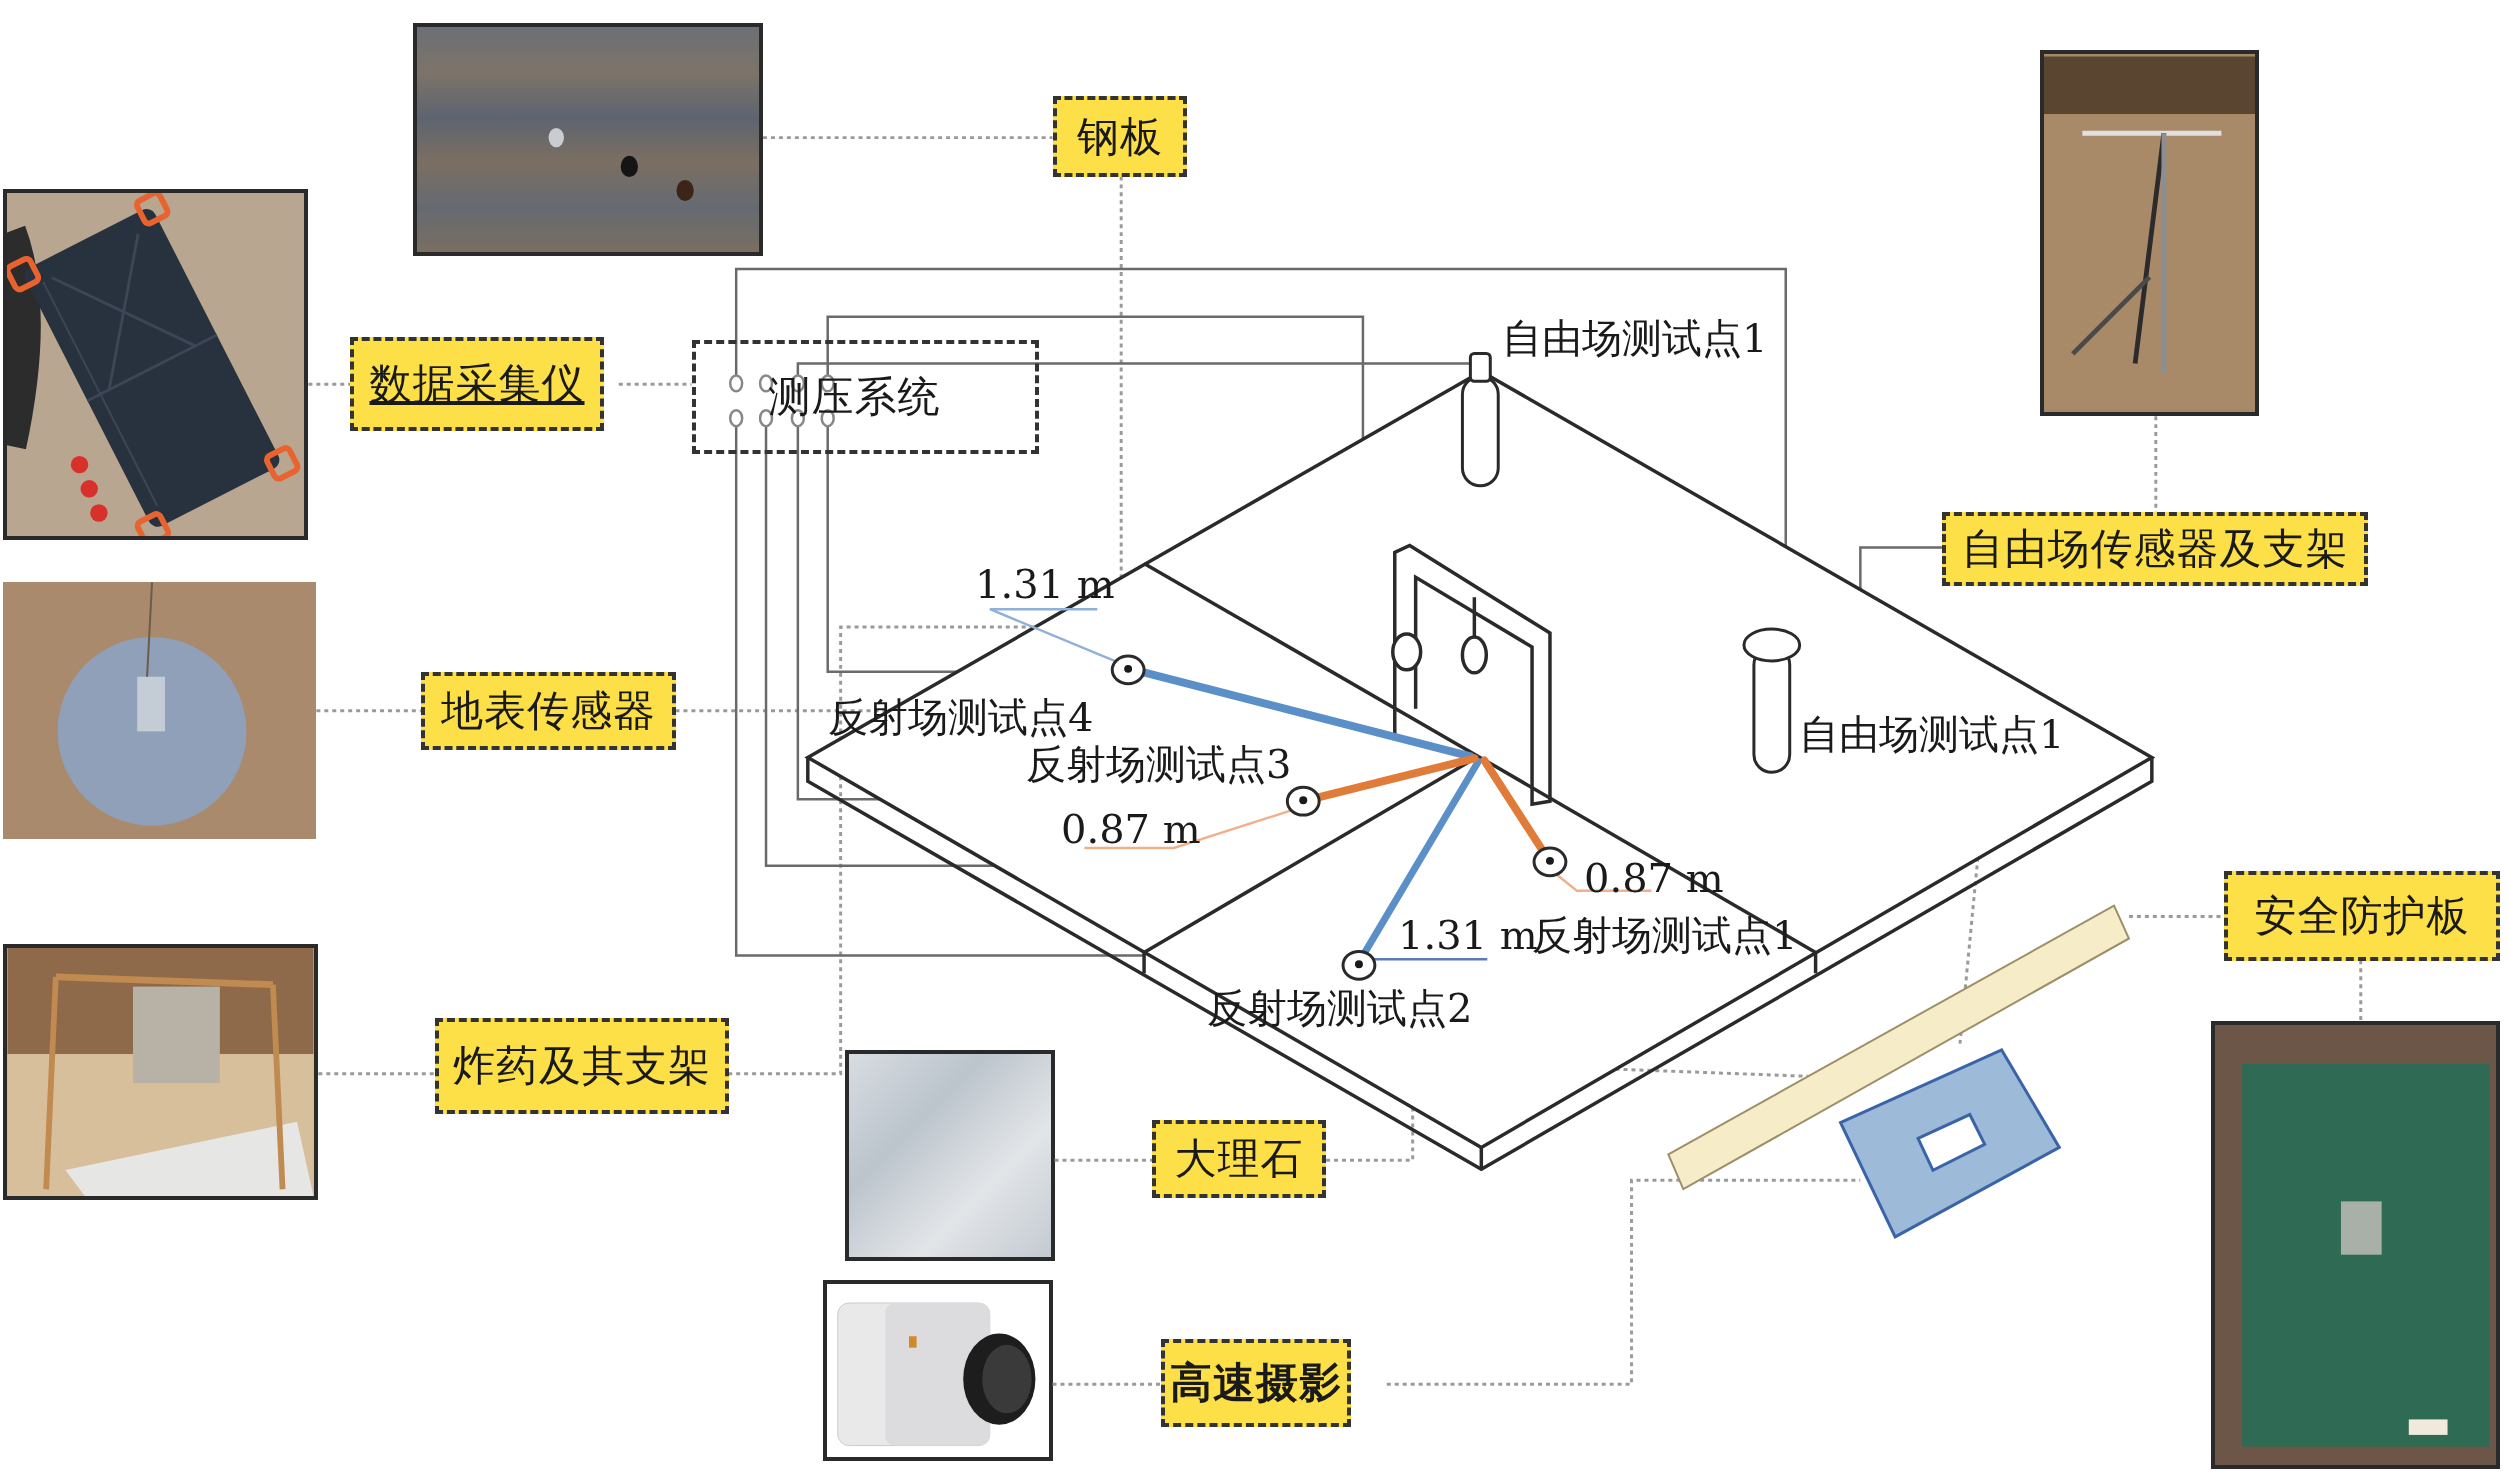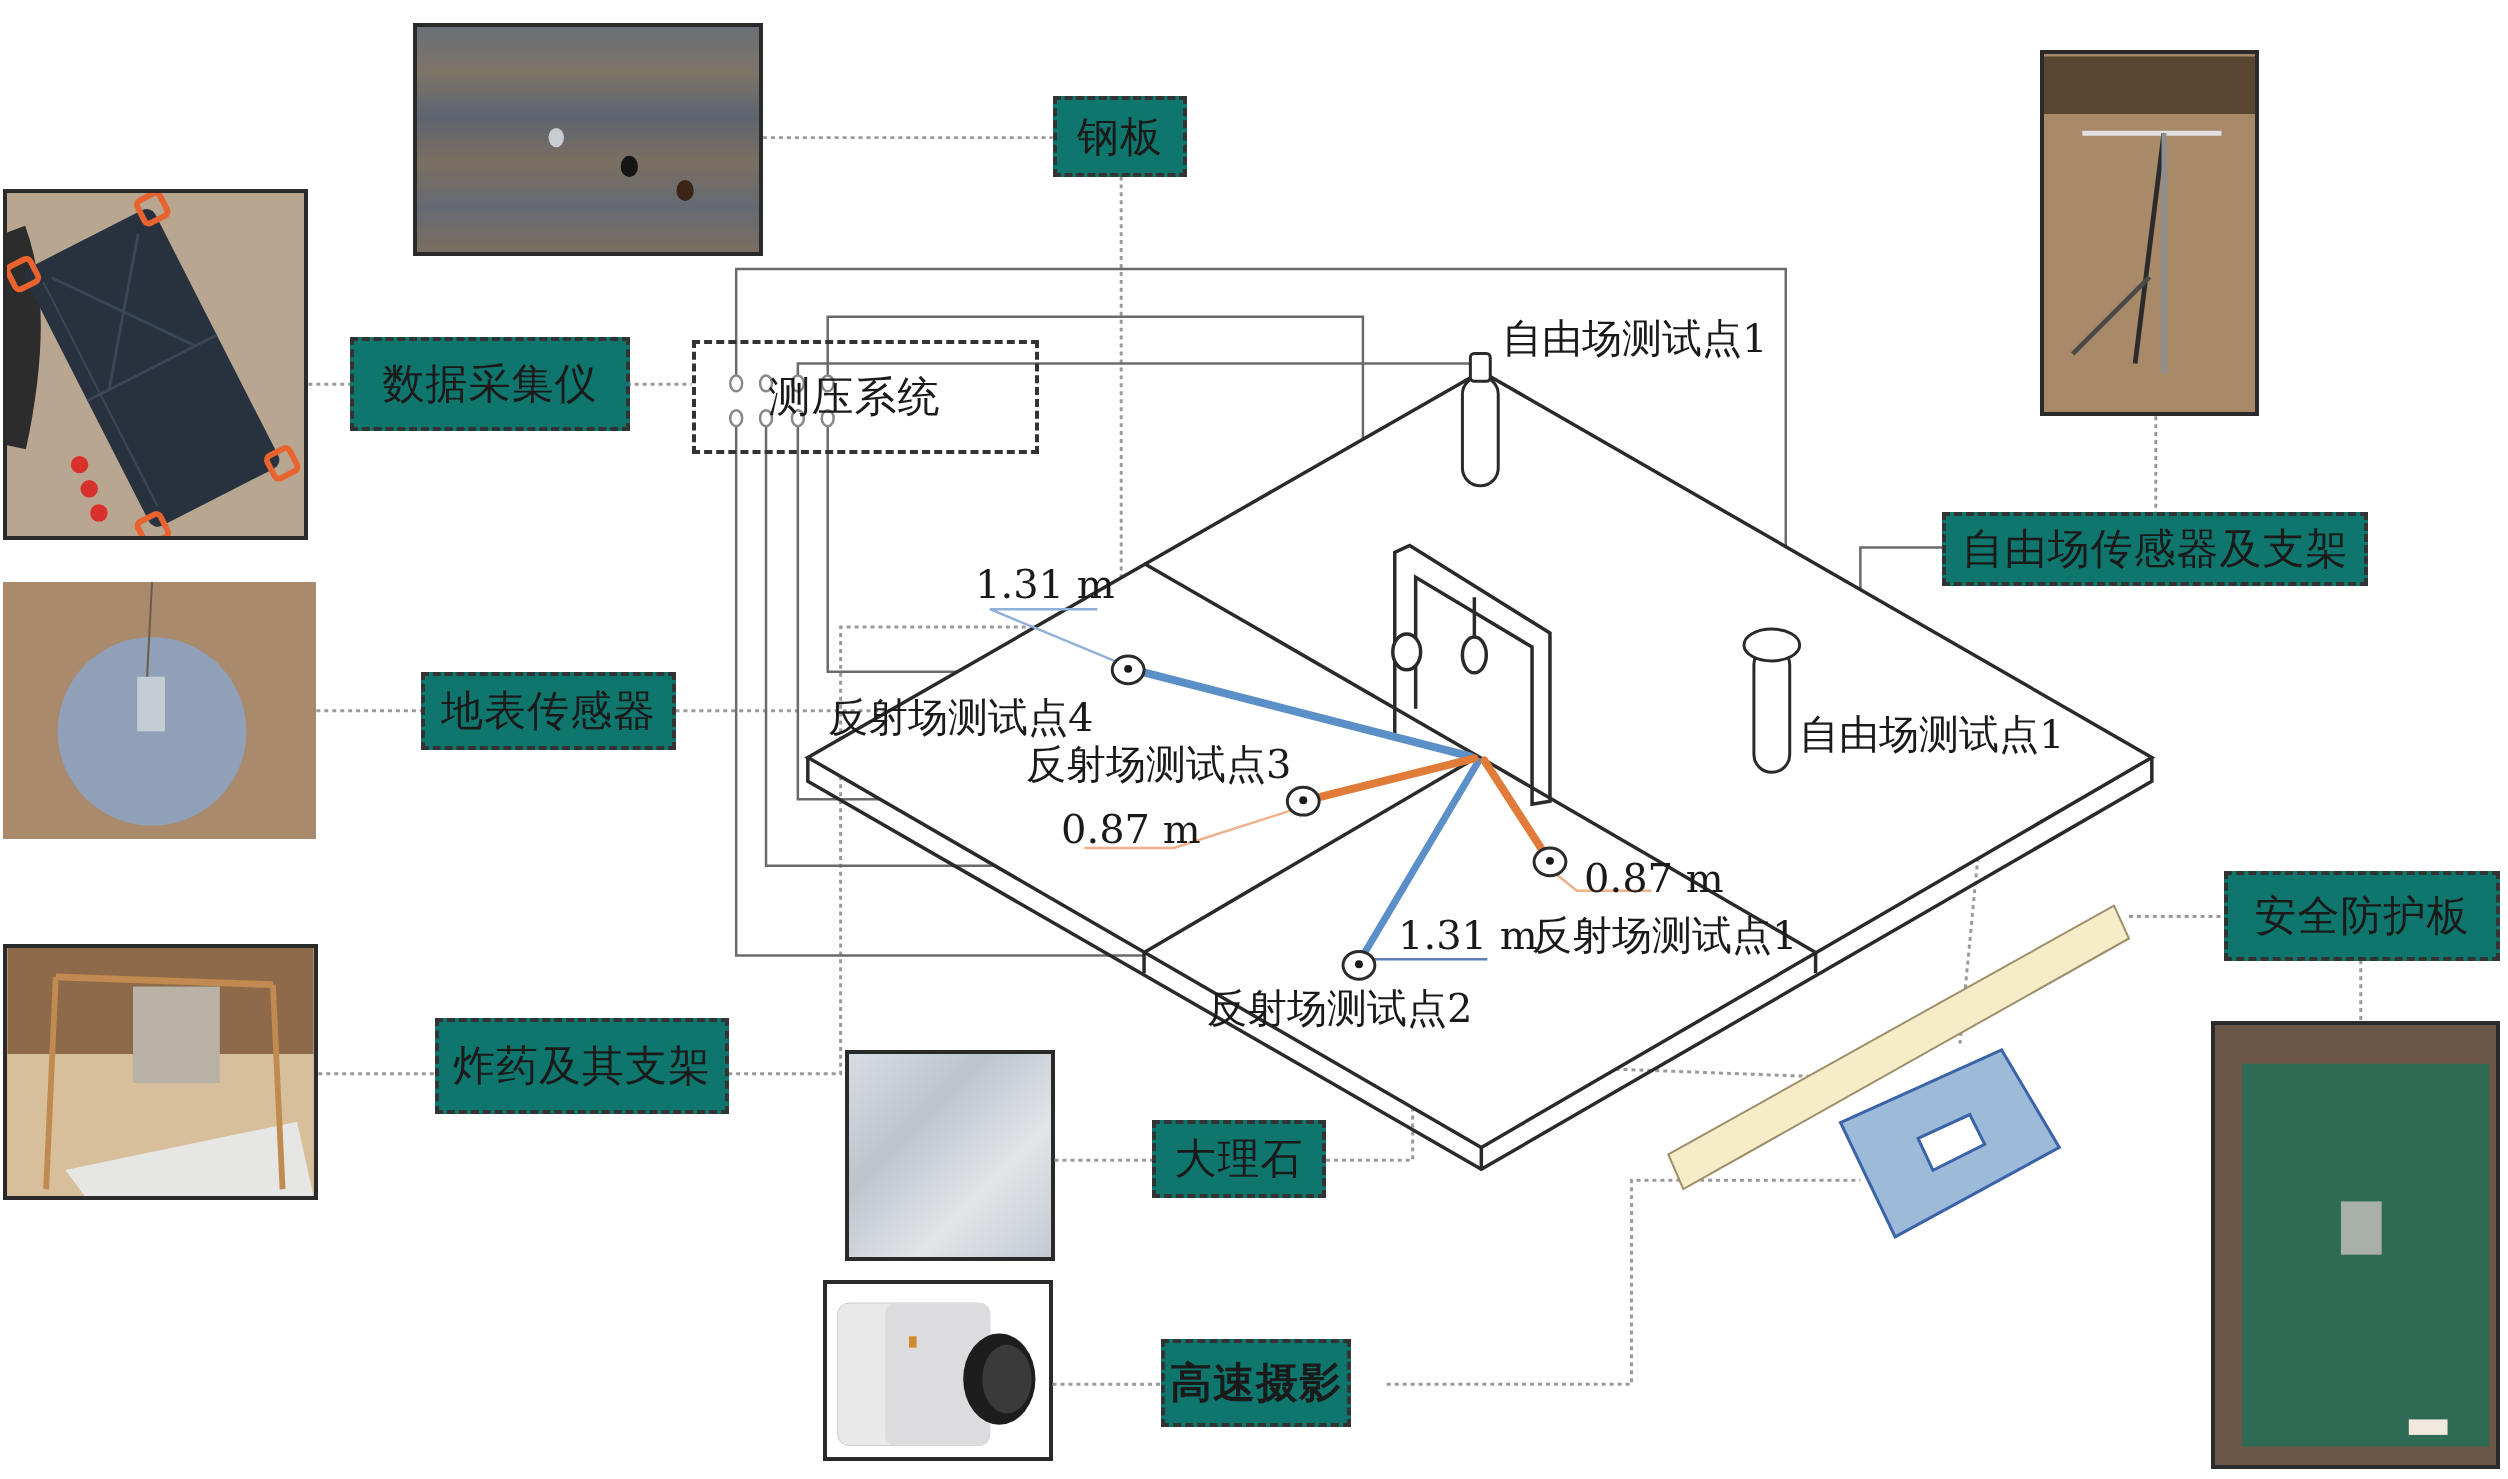--- a/index.html
+++ b/index.html
@@ -1,19 +1,19 @@
 <!DOCTYPE html>
 <html><head>
 <meta charset="utf-8">
 <style>
   html, body { margin:0; padding:0; background:#ffffff; }
   body { width:2508px; height:1480px; position:relative; overflow:hidden;
          font-family:"DejaVu Serif","Liberation Serif",serif; color:#1a1a1a; }
   .photo { position:absolute; border:4px solid #2a2a2a; box-sizing:border-box; overflow:hidden; }
-  .label-box { position:absolute; border:4px dashed #333; box-sizing:border-box; background:#0f766e;
+  .label-box { position:absolute; border:4px dashed #333; box-sizing:border-box; background:#fde047;
                display:flex; align-items:center; justify-content:center;
                font-size:42px; letter-spacing:1px; white-space:nowrap; }
   .diagram-text { position:absolute; font-size:40px; white-space:nowrap; line-height:1; }
   svg.layer { position:absolute; left:0; top:0; }
 </style>
 </head>
 <body>
 
 <div class="photo" style="left:413px;top:23px;width:350px;height:233px;background:linear-gradient(180deg,#6b6f76 0%,#7d7468 20%,#5d6470 40%,#7b6f62 60%,#656a72 80%,#7a6e60 100%);">
   <svg width="100%" height="100%" viewBox="0 0 352 234">
@@ -192,21 +192,21 @@
     <ellipse cx="802" cy="385" rx="6" ry="8"></ellipse>
       <ellipse cx="832" cy="385" rx="6" ry="8"></ellipse>
     <ellipse cx="740" cy="420" rx="6" ry="8"></ellipse>
       <ellipse cx="770" cy="420" rx="6" ry="8"></ellipse>
     <ellipse cx="802" cy="420" rx="6" ry="8"></ellipse>
       <ellipse cx="832" cy="420" rx="6" ry="8"></ellipse>
   </g>
 </svg>
 
 <div class="label-box" style="left:1053px;top:96px;width:134px;height:81px;">钢板</div>
-<div class="label-box" style="left:350px;top:337px;width:280px;height:94px;">数据采集仪</div>
+<div class="label-box" style="left:350px;top:337px;width:254px;height:94px;text-decoration:underline;">数据采集仪</div>
 <div class="label-box" style="left:692px;top:340px;width:347px;height:114px;justify-content:center;padding-right:22px;background:transparent;">
   <span>测压系统</span>
 </div>
 <div class="label-box" style="left:421px;top:672px;width:255px;height:78px;">地表传感器</div>
 <div class="label-box" style="left:435px;top:1018px;width:294px;height:96px;text-align:right;">炸药及其支架</div>
 <div class="label-box" style="left:1152px;top:1120px;width:174px;height:78px;">大理石</div>
 <div class="label-box" style="left:1161px;top:1339px;width:190px;height:88px;font-weight:bold;">高速摄影</div>
 <div class="label-box" style="left:1942px;top:512px;width:426px;height:74px;">自由场传感器及支架</div>
 <div class="label-box" style="left:2224px;top:871px;width:276px;height:90px;">安全防护板</div>
 

